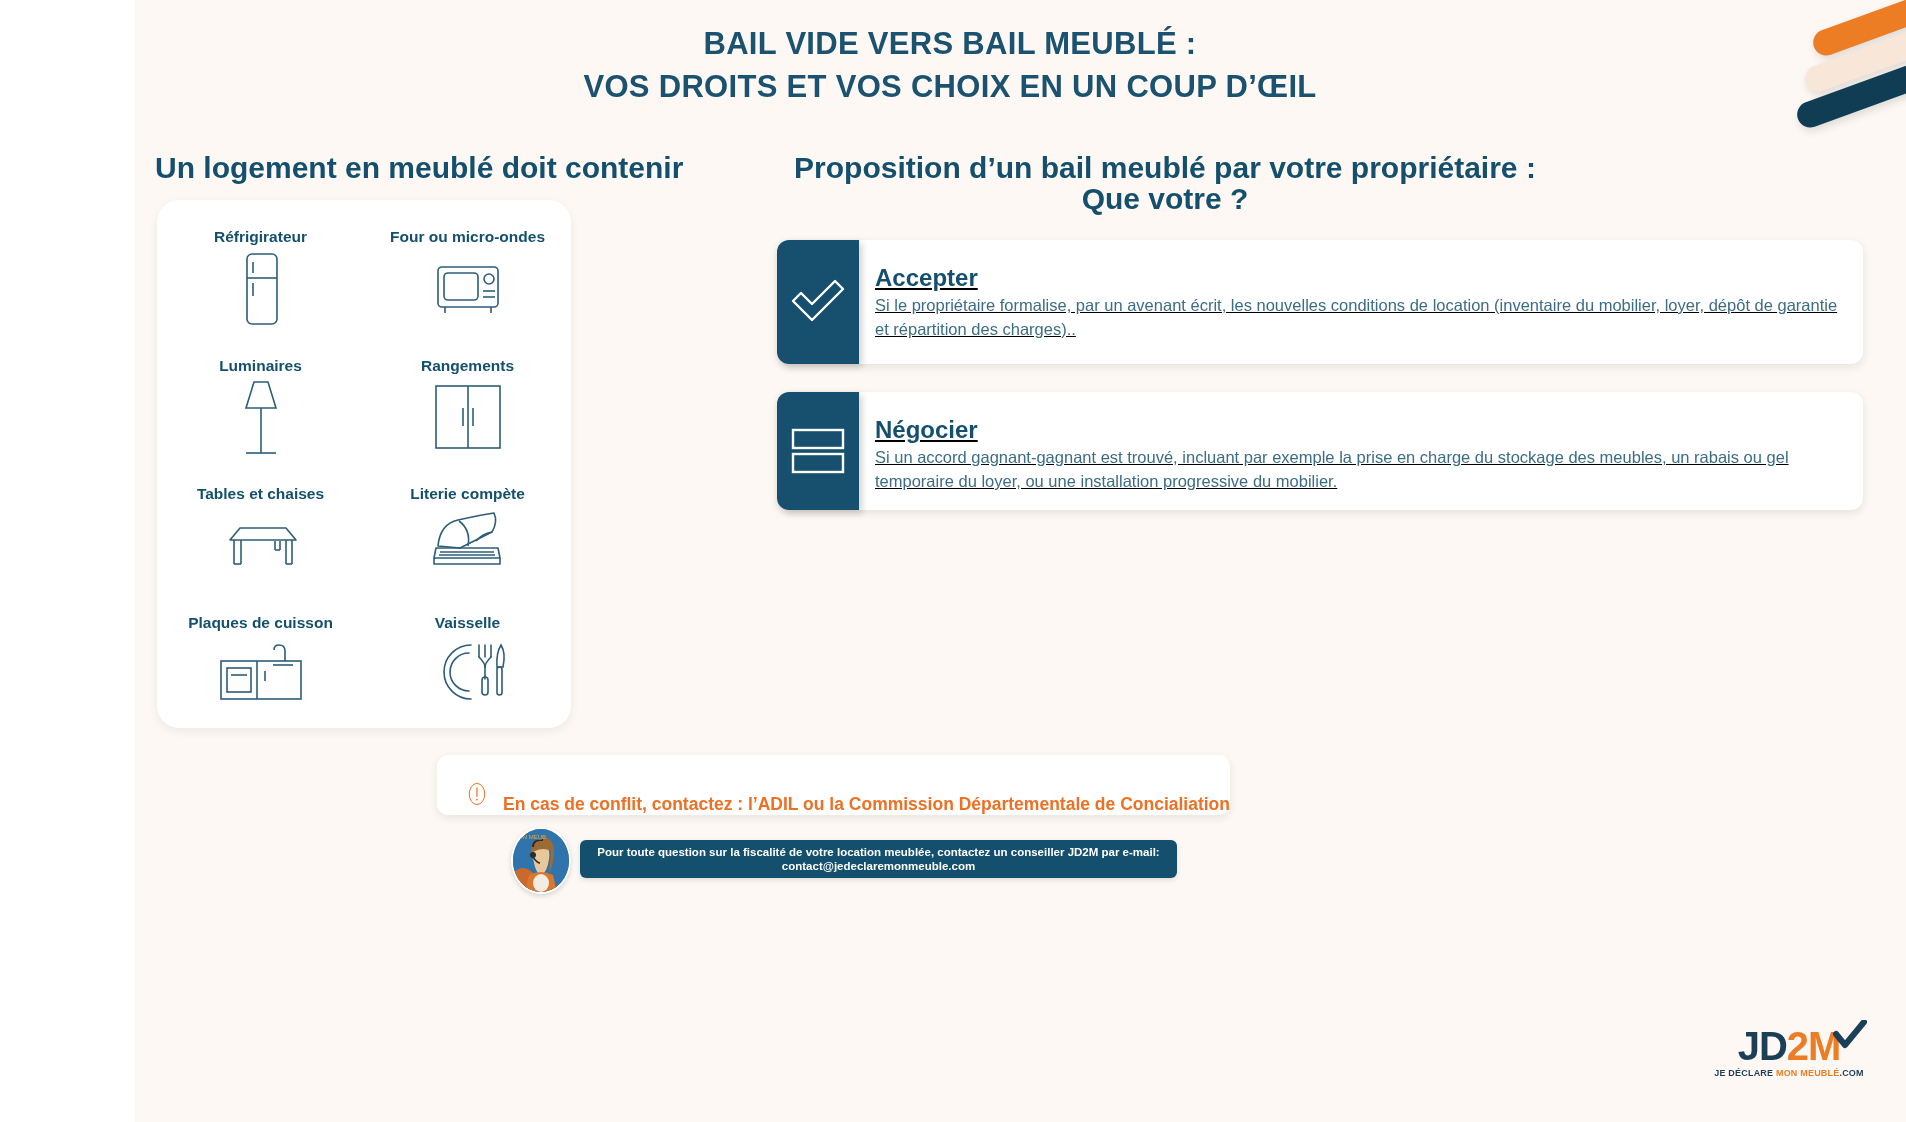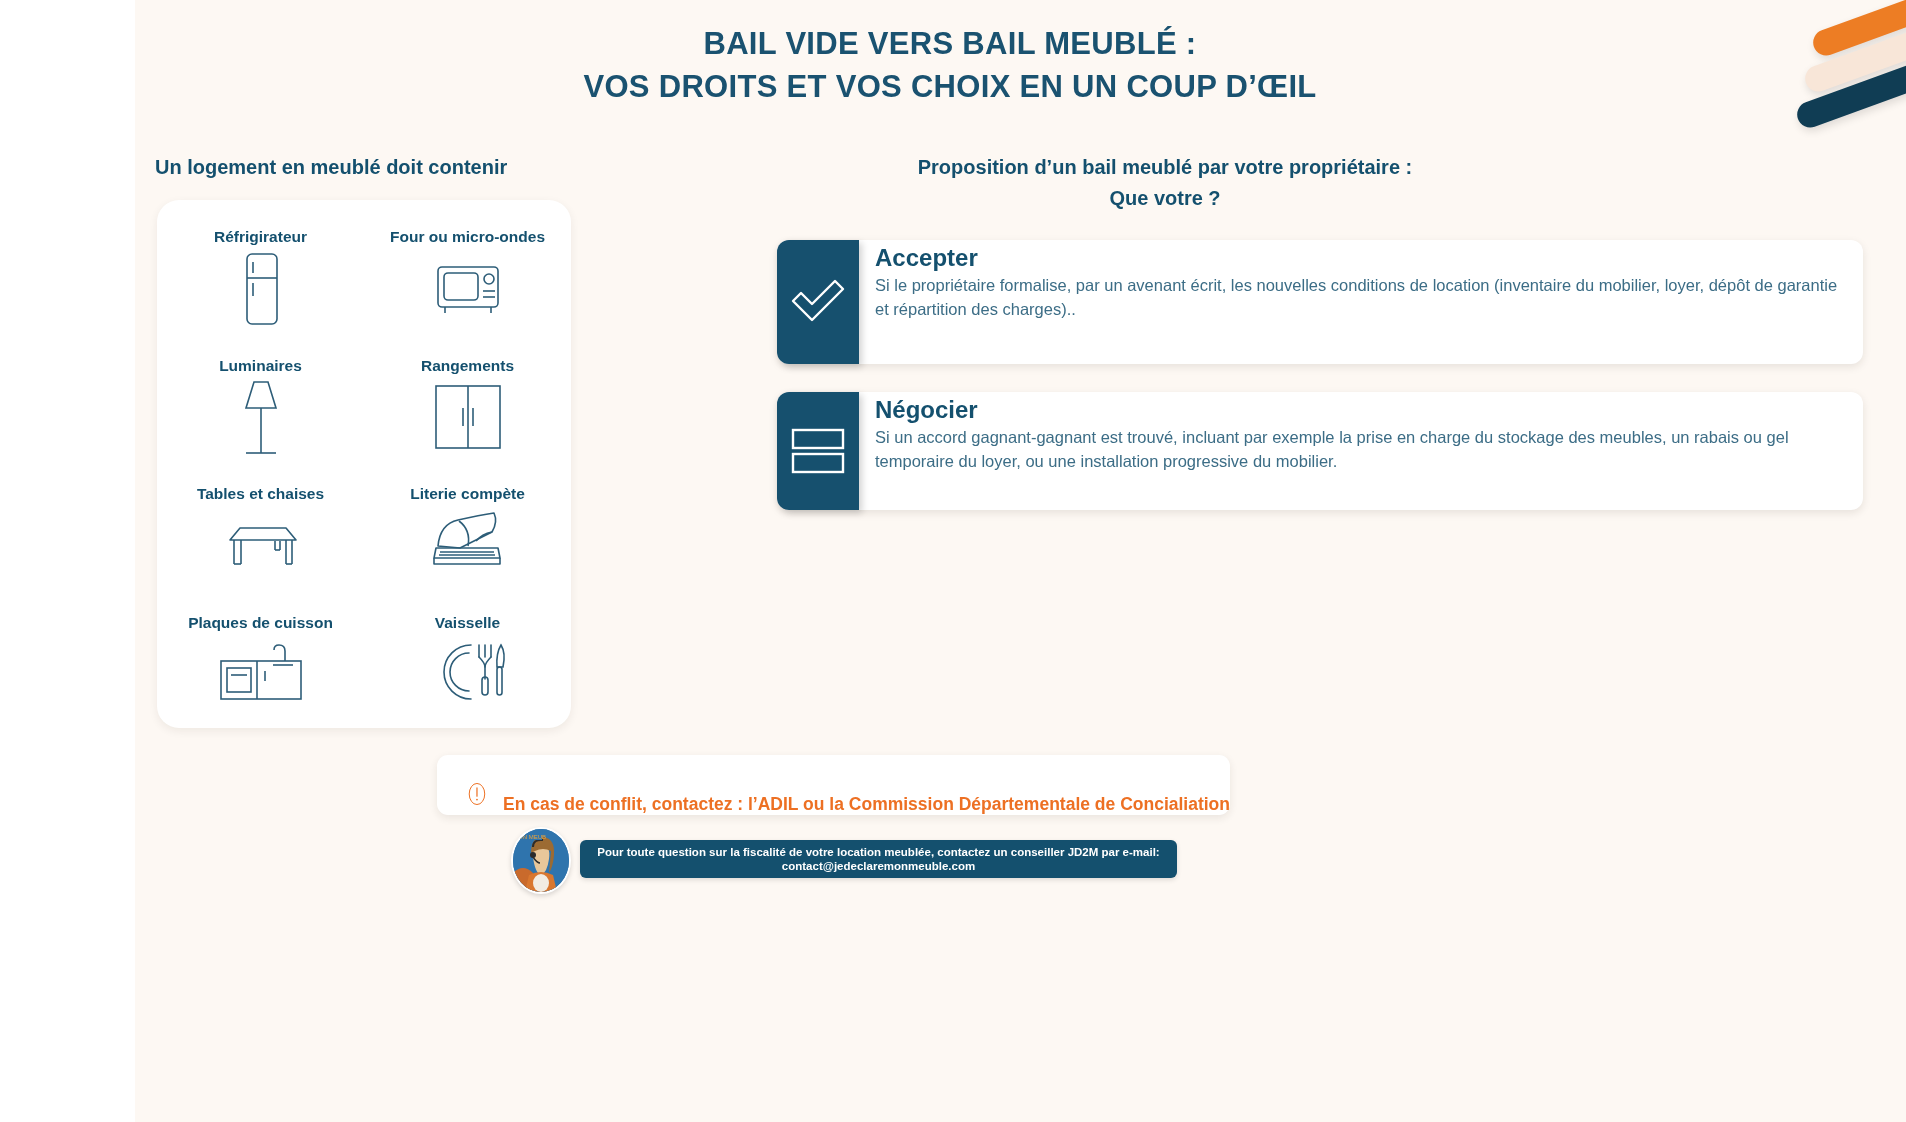--- a/index.html
+++ b/index.html
@@ -35,21 +35,21 @@
     position:absolute;left:135px;top:22px;width:1630px;text-align:center;
   }
   .header .line{
     color:#1a5270;font-weight:bold;font-size:31px;letter-spacing:.3px;
     line-height:43px;text-transform:uppercase;
     font-stretch:condensed;
   }
 
   
   .sec-title{
-    color:#14506e;font-weight:bold;font-size:20px;line-height:31px;
+    color:#14506e;font-weight:bold;font-size:30px;line-height:31px;
   }
   #left-title{position:absolute;left:155px;top:152px;width:560px;text-align:left;}
   #right-title{position:absolute;left:770px;top:152px;width:790px;text-align:center;}
 
   
   .equip-card{
     position:absolute;left:157px;top:200px;width:414px;height:528px;
     background:#ffffff;border-radius:22px;
     box-shadow:0 3px 10px rgba(40,30,20,.07);
   }
@@ -69,21 +69,21 @@
     position:absolute;left:777px;background:#ffffff;border-radius:12px;
     box-shadow:0 3px 9px rgba(40,30,20,.10);
     display:flex;overflow:visible;
   }
   .opt-card .icobox{
     width:82px;flex:0 0 82px;background:#16506e;border-radius:12px 0 0 12px;
     display:flex;align-items:center;justify-content:center;
     box-shadow:3px 3px 7px rgba(0,0,0,.18);
     position:relative;z-index:2;
   }
-  .opt-card .body{flex:1;padding:4px 18px 12px 16px;}
+  .opt-card .body{flex:1;padding:24px 18px 12px 16px;text-decoration:underline;}
   .opt-title{color:#14506e;font-weight:bold;font-size:24px;line-height:28px;margin-bottom:1px;}
   .opt-desc{color:#3c6d86;font-size:16.5px;line-height:24px;}
 
   #card-accepter{top:240px;width:1086px;height:124px;}
   #card-negocier{top:392px;width:1086px;height:118px;}
   #card-refuser{top:538px;width:1086px;height:118px;}
 
   
   .conflict{
     position:absolute;left:437px;top:755px;width:793px;height:60px;
@@ -321,14 +321,27 @@
       <rect x="3" y="3" width="26" height="8" fill="#2f74ad"></rect>
       <text x="5" y="10" font-family="Liberation Sans, sans-serif" font-size="6" fill="#e8a33d">ON MEUB</text>
     </svg>
   </div>
 
   <div class="footbar">
     <div class="l">Pour toute question sur la fiscalité de votre location meublée, contactez un conseiller JD2M par e-mail:</div>
     <div class="l">contact@jedeclaremonmeuble.com</div>
   </div>
 
+  <div class="logo">
+    <div class="wordmark">
+      <span class="jd">JD</span>
+      <span class="two">2</span>
+      <span class="mm">M</span>
+      <svg class="check" width="34" height="30" viewBox="0 0 34 30">
+        <path d="M3 14 L12 25 L31 2" fill="none" stroke="#1c3f58" stroke-width="6" stroke-linecap="round" stroke-linejoin="round"></path>
+      </svg>
+    </div>
+    <div class="tag">
+      <span class="t1">JE DÉCLARE </span><span class="t2">MON MEUBLÉ</span><span class="t3">.COM</span>
+    </div>
+  </div>
 
 </div>
 
 </body></html>

